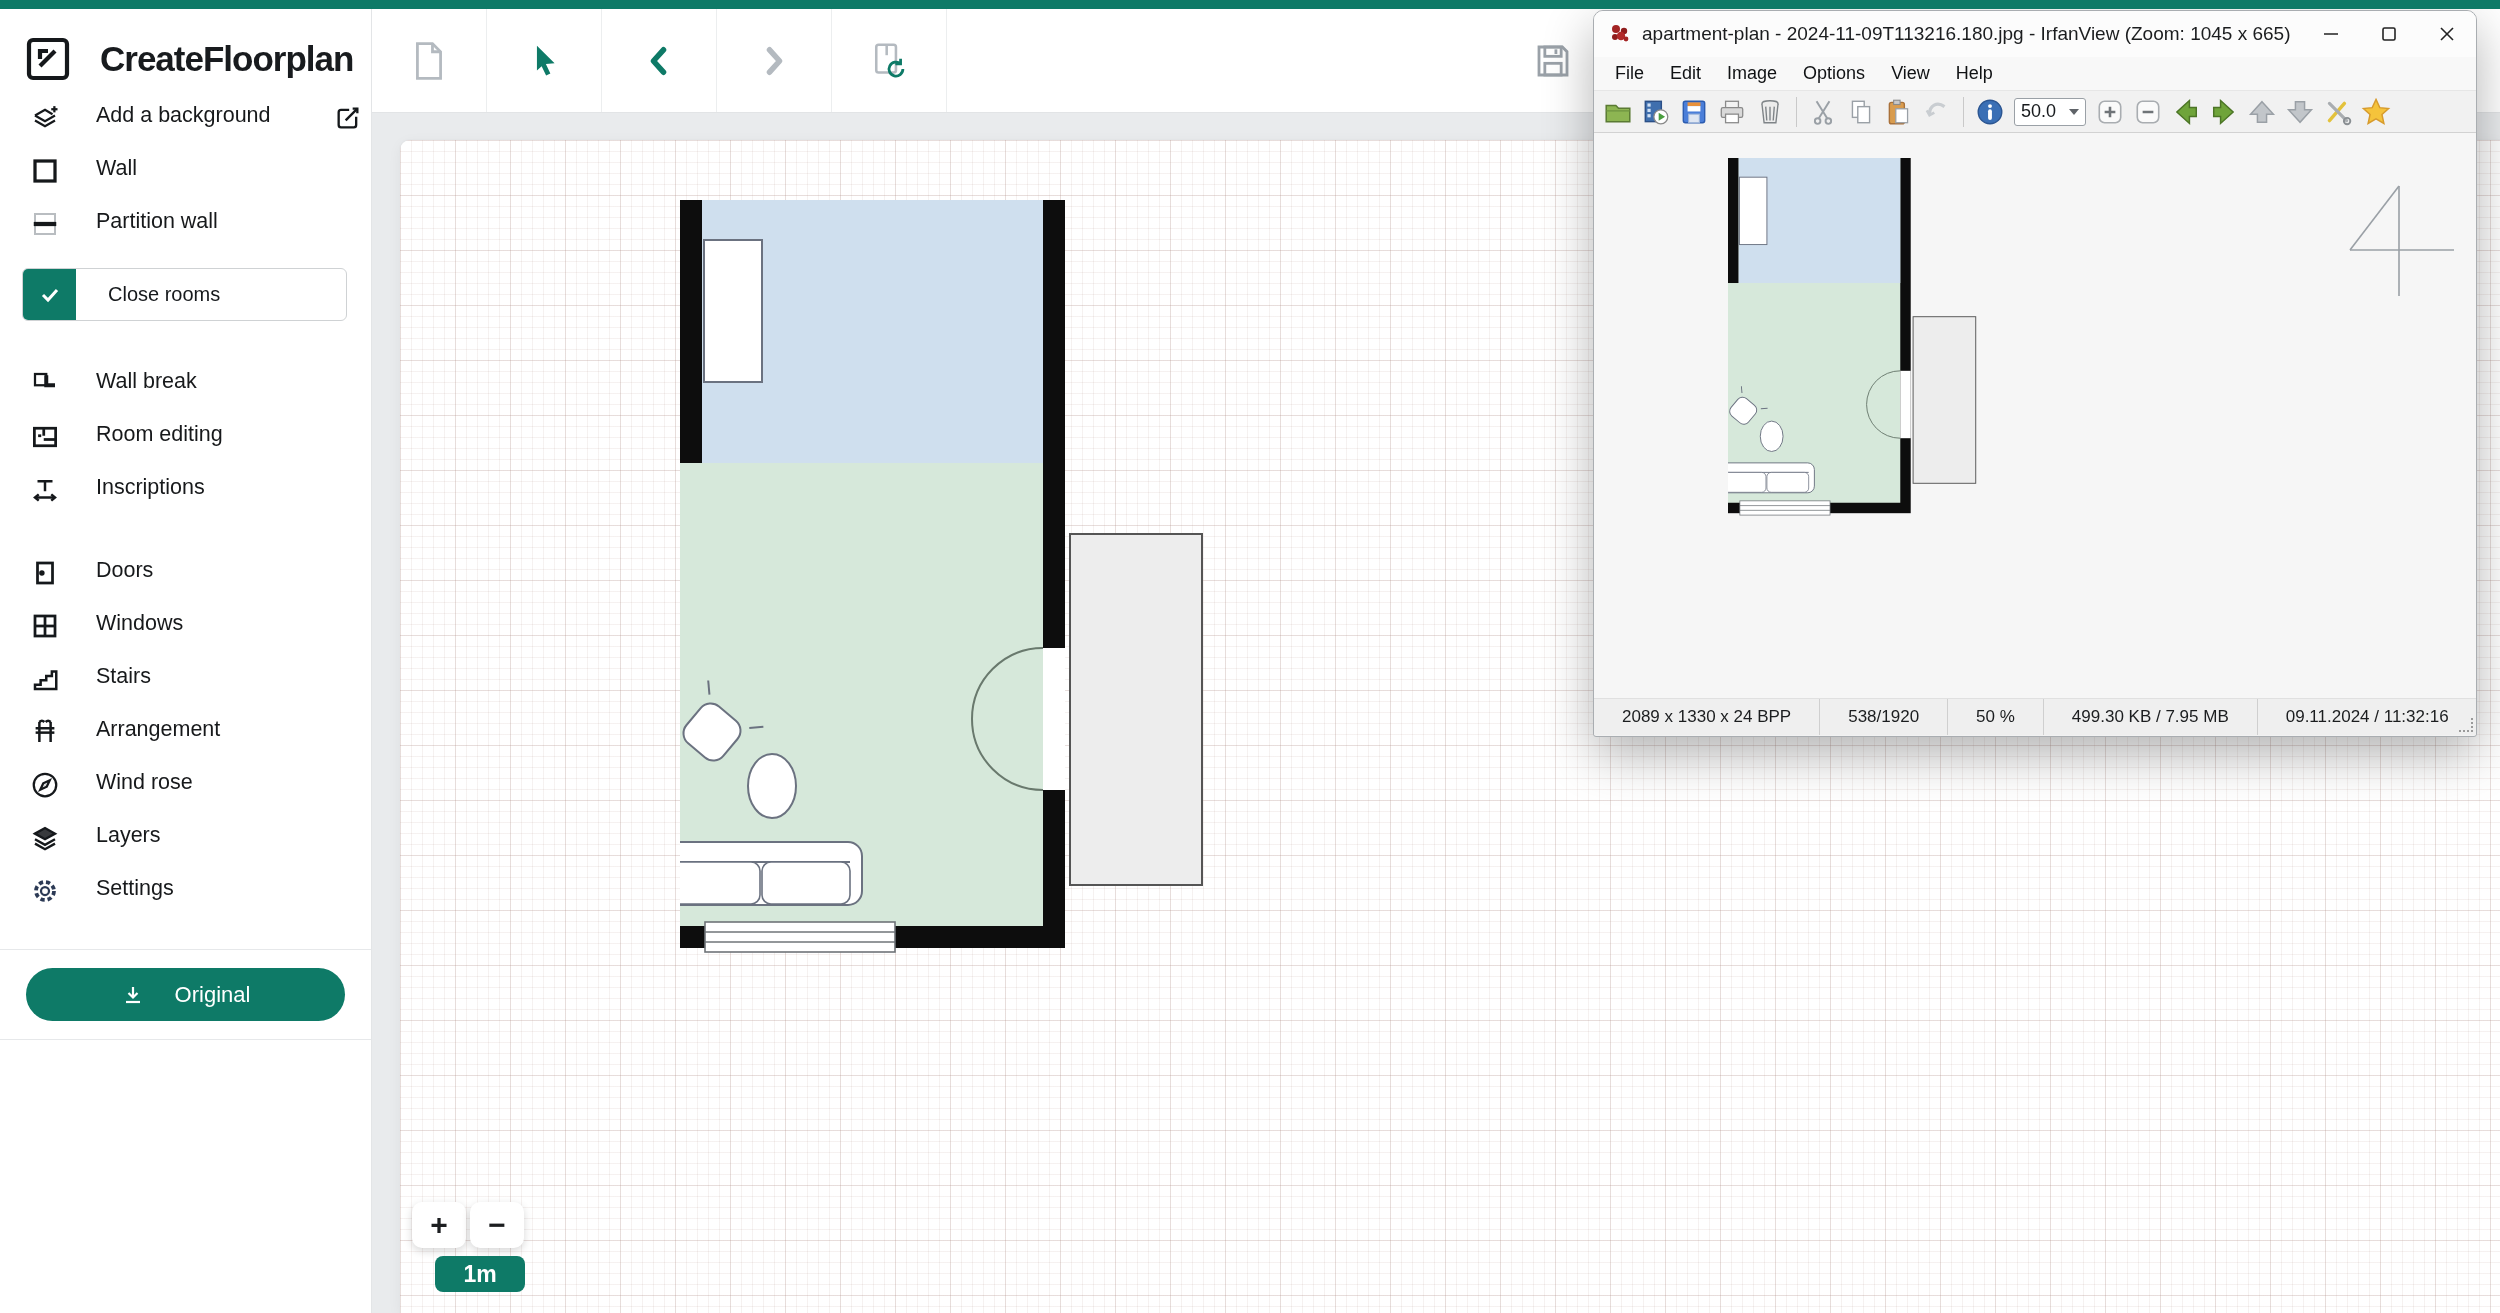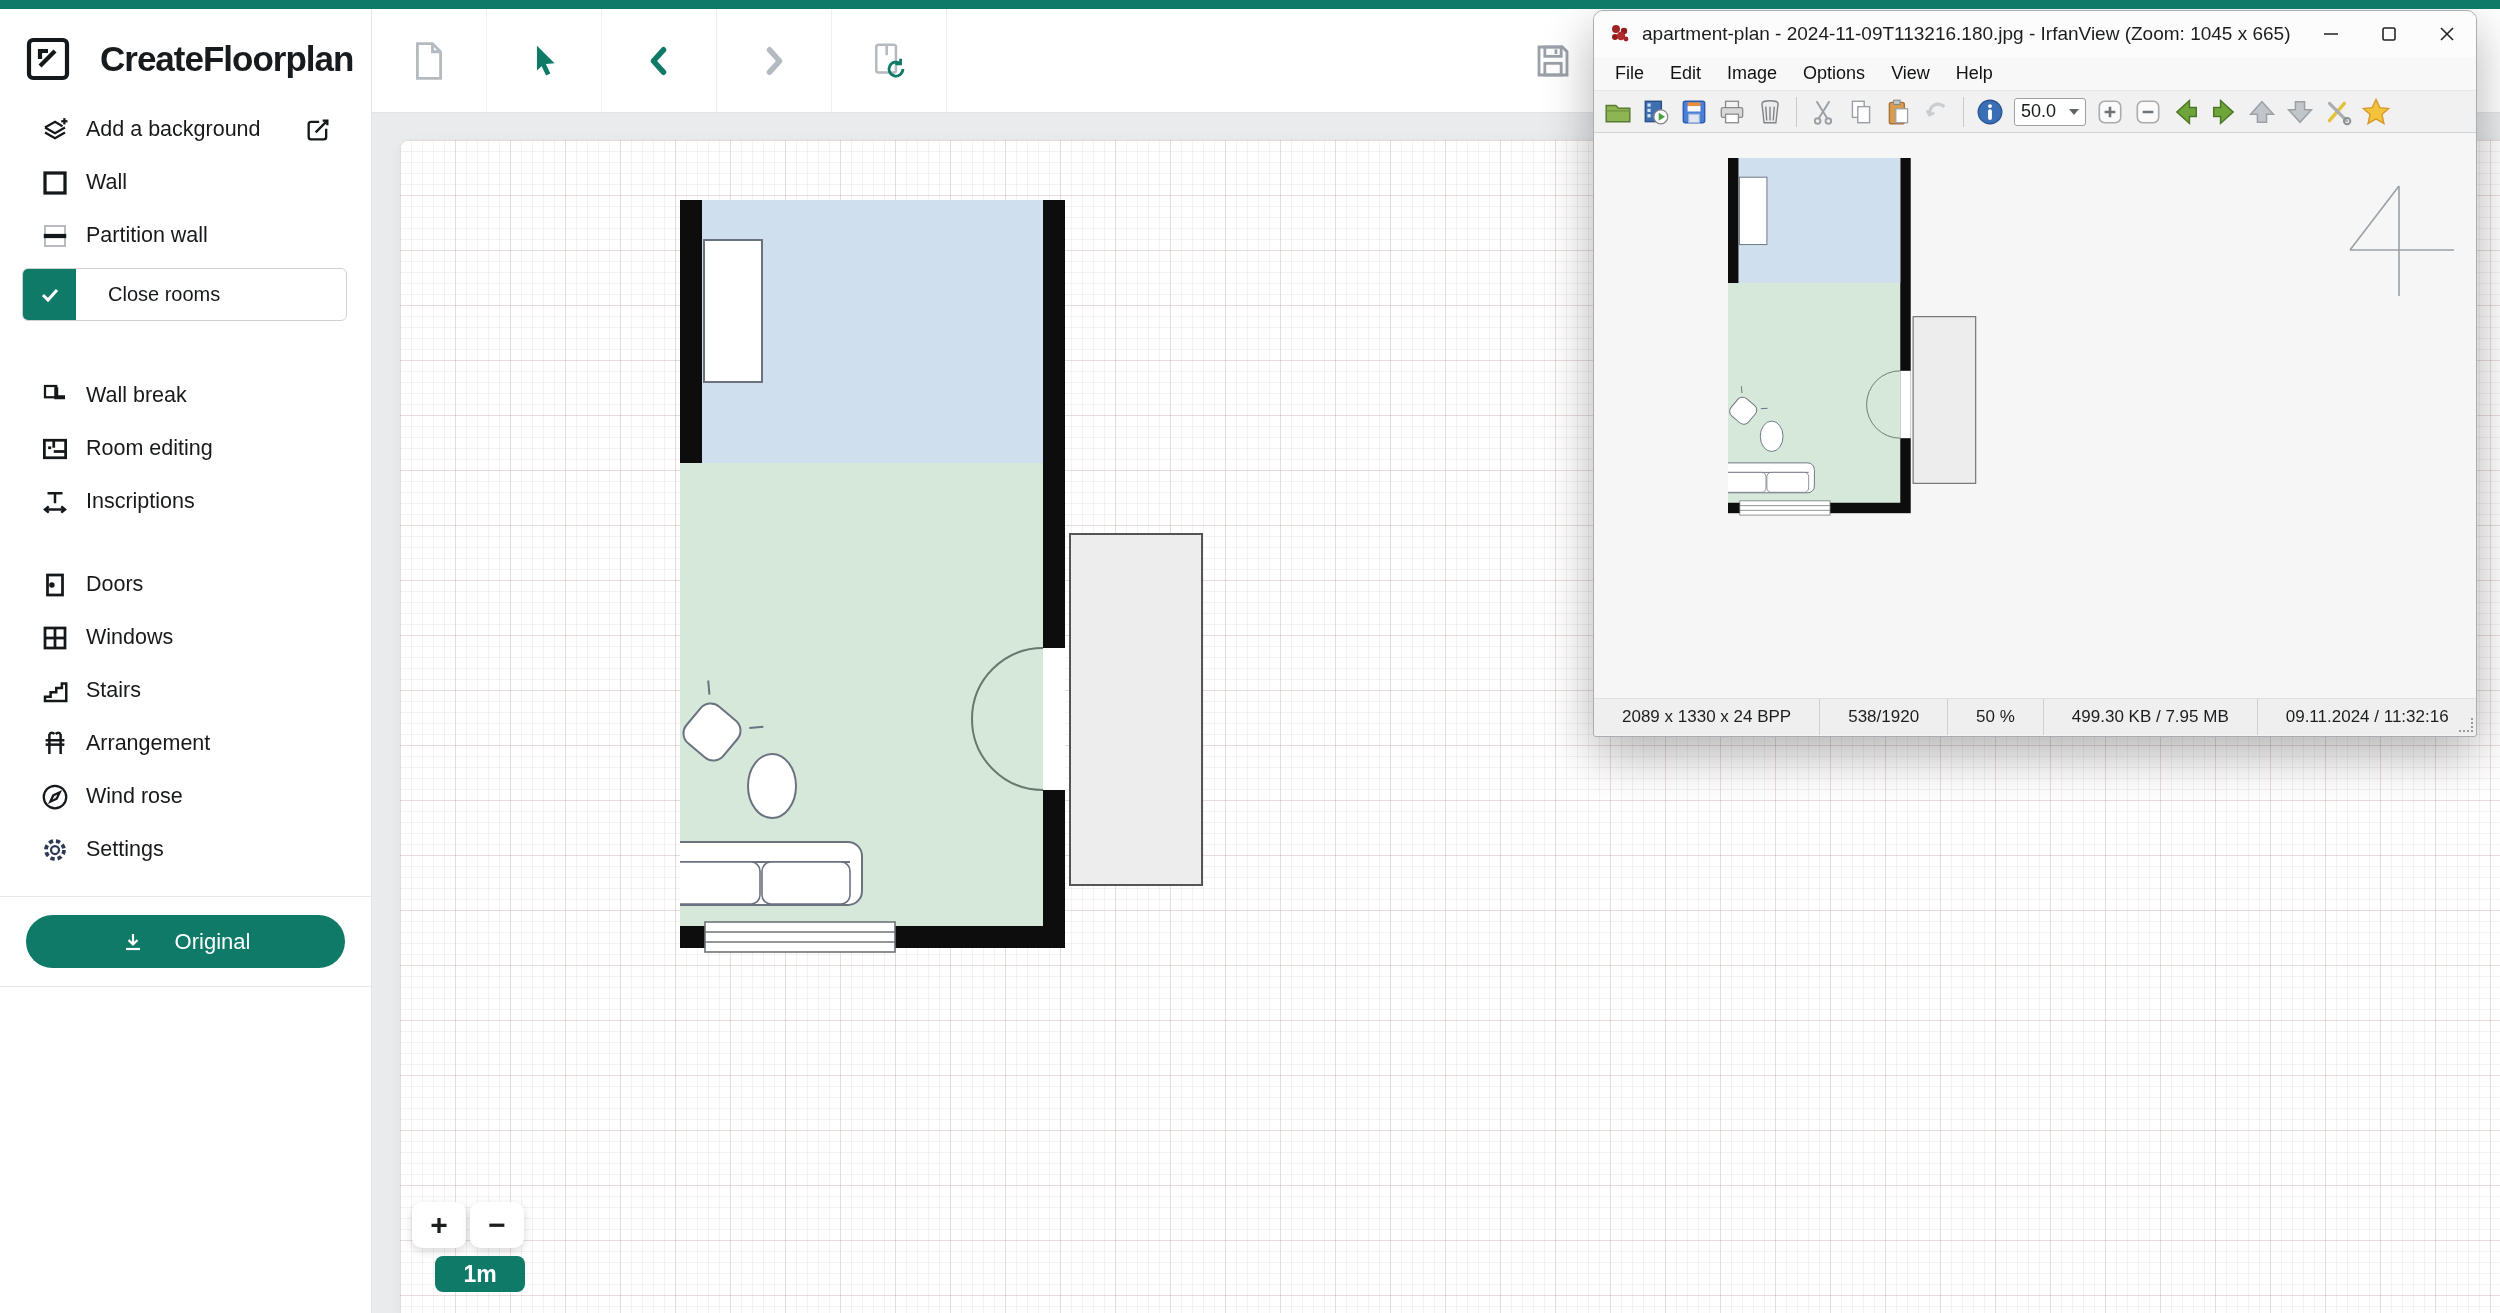--- a/index.html
+++ b/index.html
@@ -11,21 +11,21 @@
   html,body{width:2500px;height:1313px;overflow:hidden;}
   body{font-family:"Liberation Sans", sans-serif; background:var(--c-canvas_bg); position:relative; color:#16191c;}
 
   
   .topbar{position:absolute;left:0;top:0;width:2500px;height:9px;background:var(--c-topbar);z-index:30;}
 
   
   .sidebar{position:absolute;left:0;top:9px;width:372px;height:1304px;background:#fff;border-right:1px solid #e3e5e7;z-index:20;}
   .logo{display:flex;align-items:center;gap:28px;padding:26px 0 20px 24px;}
   .logo-text{font-size:35px;font-weight:bold;letter-spacing:-1px;color:#181b1e;}
-  .side-item{display:flex;align-items:center;gap:16px;height:53px;padding-left:40px;cursor:pointer;}
+  .side-item{display:flex;align-items:flex-start;gap:36px;height:53px;padding-left:30px;cursor:pointer;}
   .side-item .lbl{font-size:21.5px;color:#17191b;}
   .side-icon{width:30px;height:30px;flex:0 0 30px;display:flex;align-items:center;justify-content:center;}
   .side-item.addbg .edit-btn{margin-left:26px;}
   .gap-lg{height:42px;} .gap-md{height:30px;}
   .close-rooms{display:flex;align-items:stretch;height:53px;margin:6px 24px 6px 22px;border:1px solid #cfd2d4;border-radius:6px;overflow:hidden;background:#fff;cursor:pointer;}
   .close-rooms .chk{width:53px;background:var(--c-accent);display:flex;align-items:center;justify-content:center;flex:0 0 53px;}
   .close-rooms .lbl{display:flex;align-items:center;padding-left:32px;font-size:20px;}
   .side-divider{height:1px;background:#e6e8ea;margin:20px 0 0 0;}
   .original-btn{display:flex;align-items:center;justify-content:center;gap:30px;height:53px;margin:18px 26px;background:var(--c-accent);border:none;border-radius:28px;color:#fff;font-size:22px;cursor:pointer;width:calc(100% - 52px);}
   .side-divider2{height:1px;background:#e6e8ea;}
@@ -350,20 +350,30 @@
   <div class="side-item">
     <span class="side-icon">
       <svg width="30" height="30" viewBox="0 0 24 24" fill="none" stroke="#15181b" stroke-width="1.8">
         <circle cx="12" cy="12" r="9"></circle>
         <path d="M15.8 8.2 L13.4 13.4 L8.2 15.8 L10.6 10.6 Z" fill="#15181b" fill-opacity="0.15"></path>
       </svg>
     </span>
     <span class="lbl">Wind rose</span>
   </div>
 
+  <div class="side-item">
+    <span class="side-icon">
+      <svg width="30" height="30" viewBox="0 0 24 24" fill="none" stroke="#15181b" stroke-width="1.9">
+        <path d="M4 8.5 L12 4 L20 8.5 L12 13 Z" fill="#15181b" fill-opacity="0.85"></path>
+        <path d="M4 13 L12 17.5 L20 13"></path>
+          <path d="M4 16.5 L12 21 L20 16.5"></path>
+      </svg>
+    </span>
+    <span class="lbl">Layers</span>
+  </div>
 
   <div class="side-item">
     <span class="side-icon">
       <svg width="30" height="30" viewBox="0 0 24 24" fill="none" stroke="#2c3a55" stroke-width="1.8">
         <circle cx="12" cy="12" r="3.2"></circle>
         <circle cx="12" cy="12" r="7.2" stroke-width="3" stroke-dasharray="3.4 2.35"></circle>
       </svg>
     </span>
     <span class="lbl">Settings</span>
   </div>

